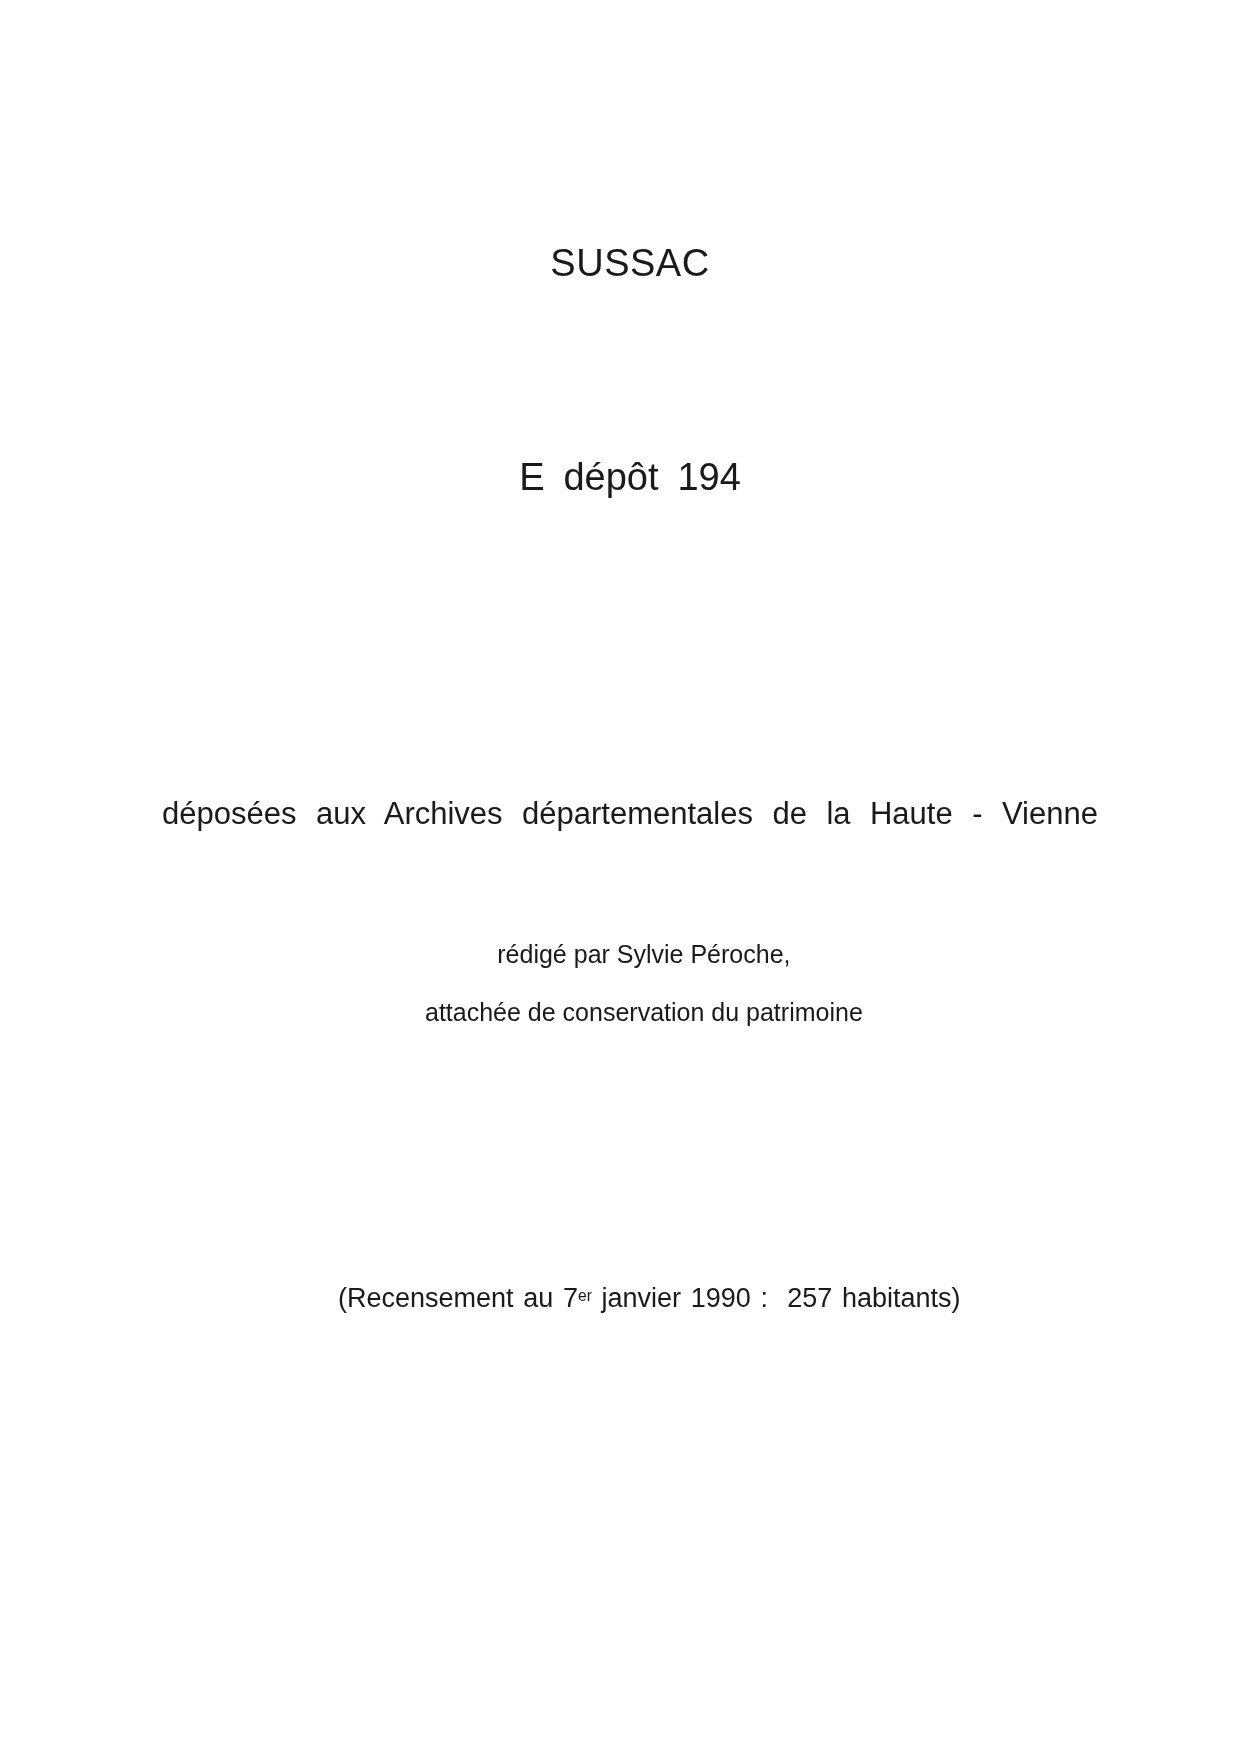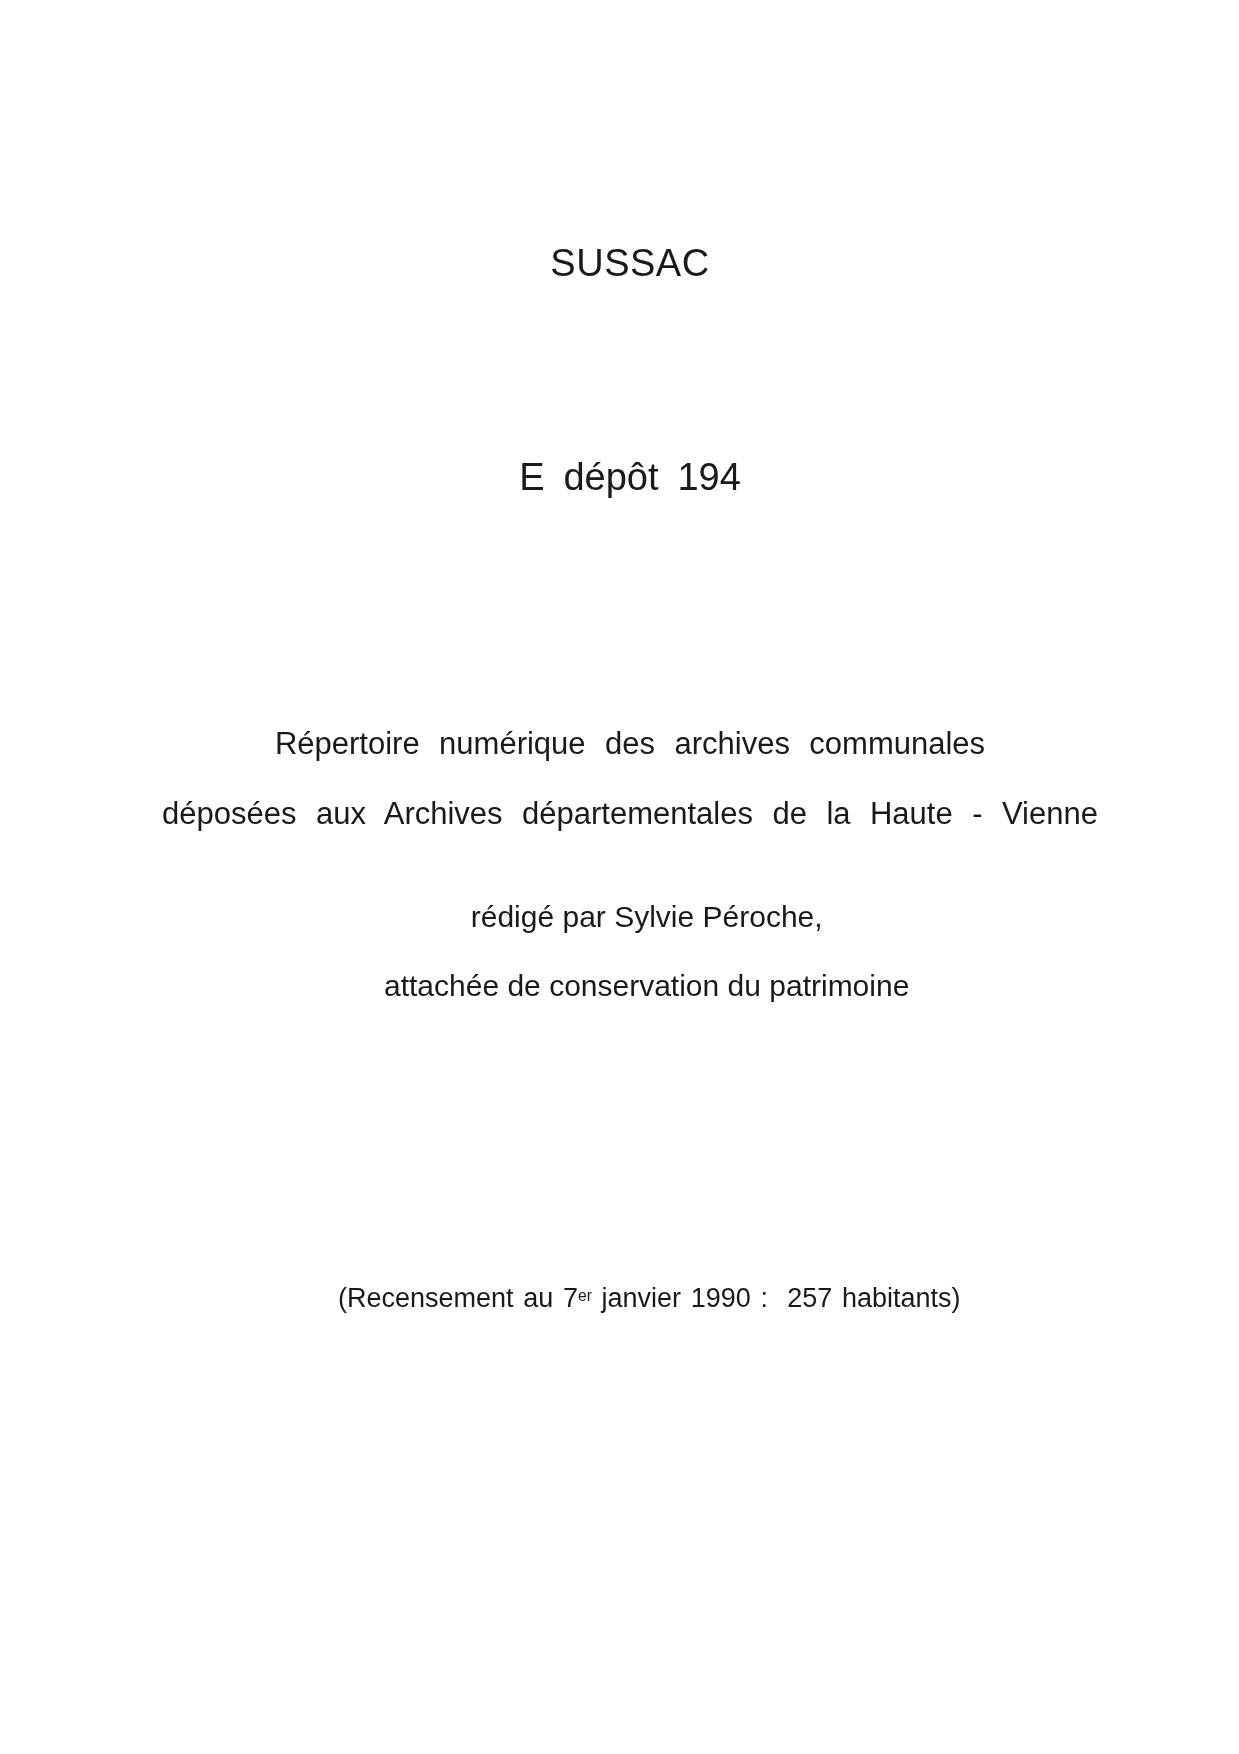--- a/index.html
+++ b/index.html
@@ -38,22 +38,22 @@
     top: 726px;
     font-size: 31px;
     word-spacing: 0.35em;
   }
   .repertoire-line2 {
     top: 796px;
     font-size: 31px;
     word-spacing: 0.35em;
   }
   .author-block {
-    top: 865px;
-    font-size: 30px;
+    top: 911px;
+    font-size: 25px;
     line-height: 1.16;
   }
   .date-range {
     top: 1040px;
     font-size: 38px;
     word-spacing: 0.18em;
   }
   .census-line {
     top: 1252px;
     font-size: 27px;
@@ -72,21 +72,20 @@
 </style>
 </head>
 <body>
 
 <div class="page">
 
   <div class="line commune-title">SUSSAC</div>
 
   <div class="line cote">E dépôt 194</div>
 
-  <div class="line repertoire-line1">Répertoire numérique des archives communales</div>
 
   <div class="line repertoire-line2">déposées aux Archives départementales de la Haute - Vienne</div>
 
   <div class="line author-block">
     <span>rédigé par Sylvie Péroche,</span><br>
     <span>attachée de conservation du patrimoine</span>
   </div>
 
 
   <div class="line census-line">

